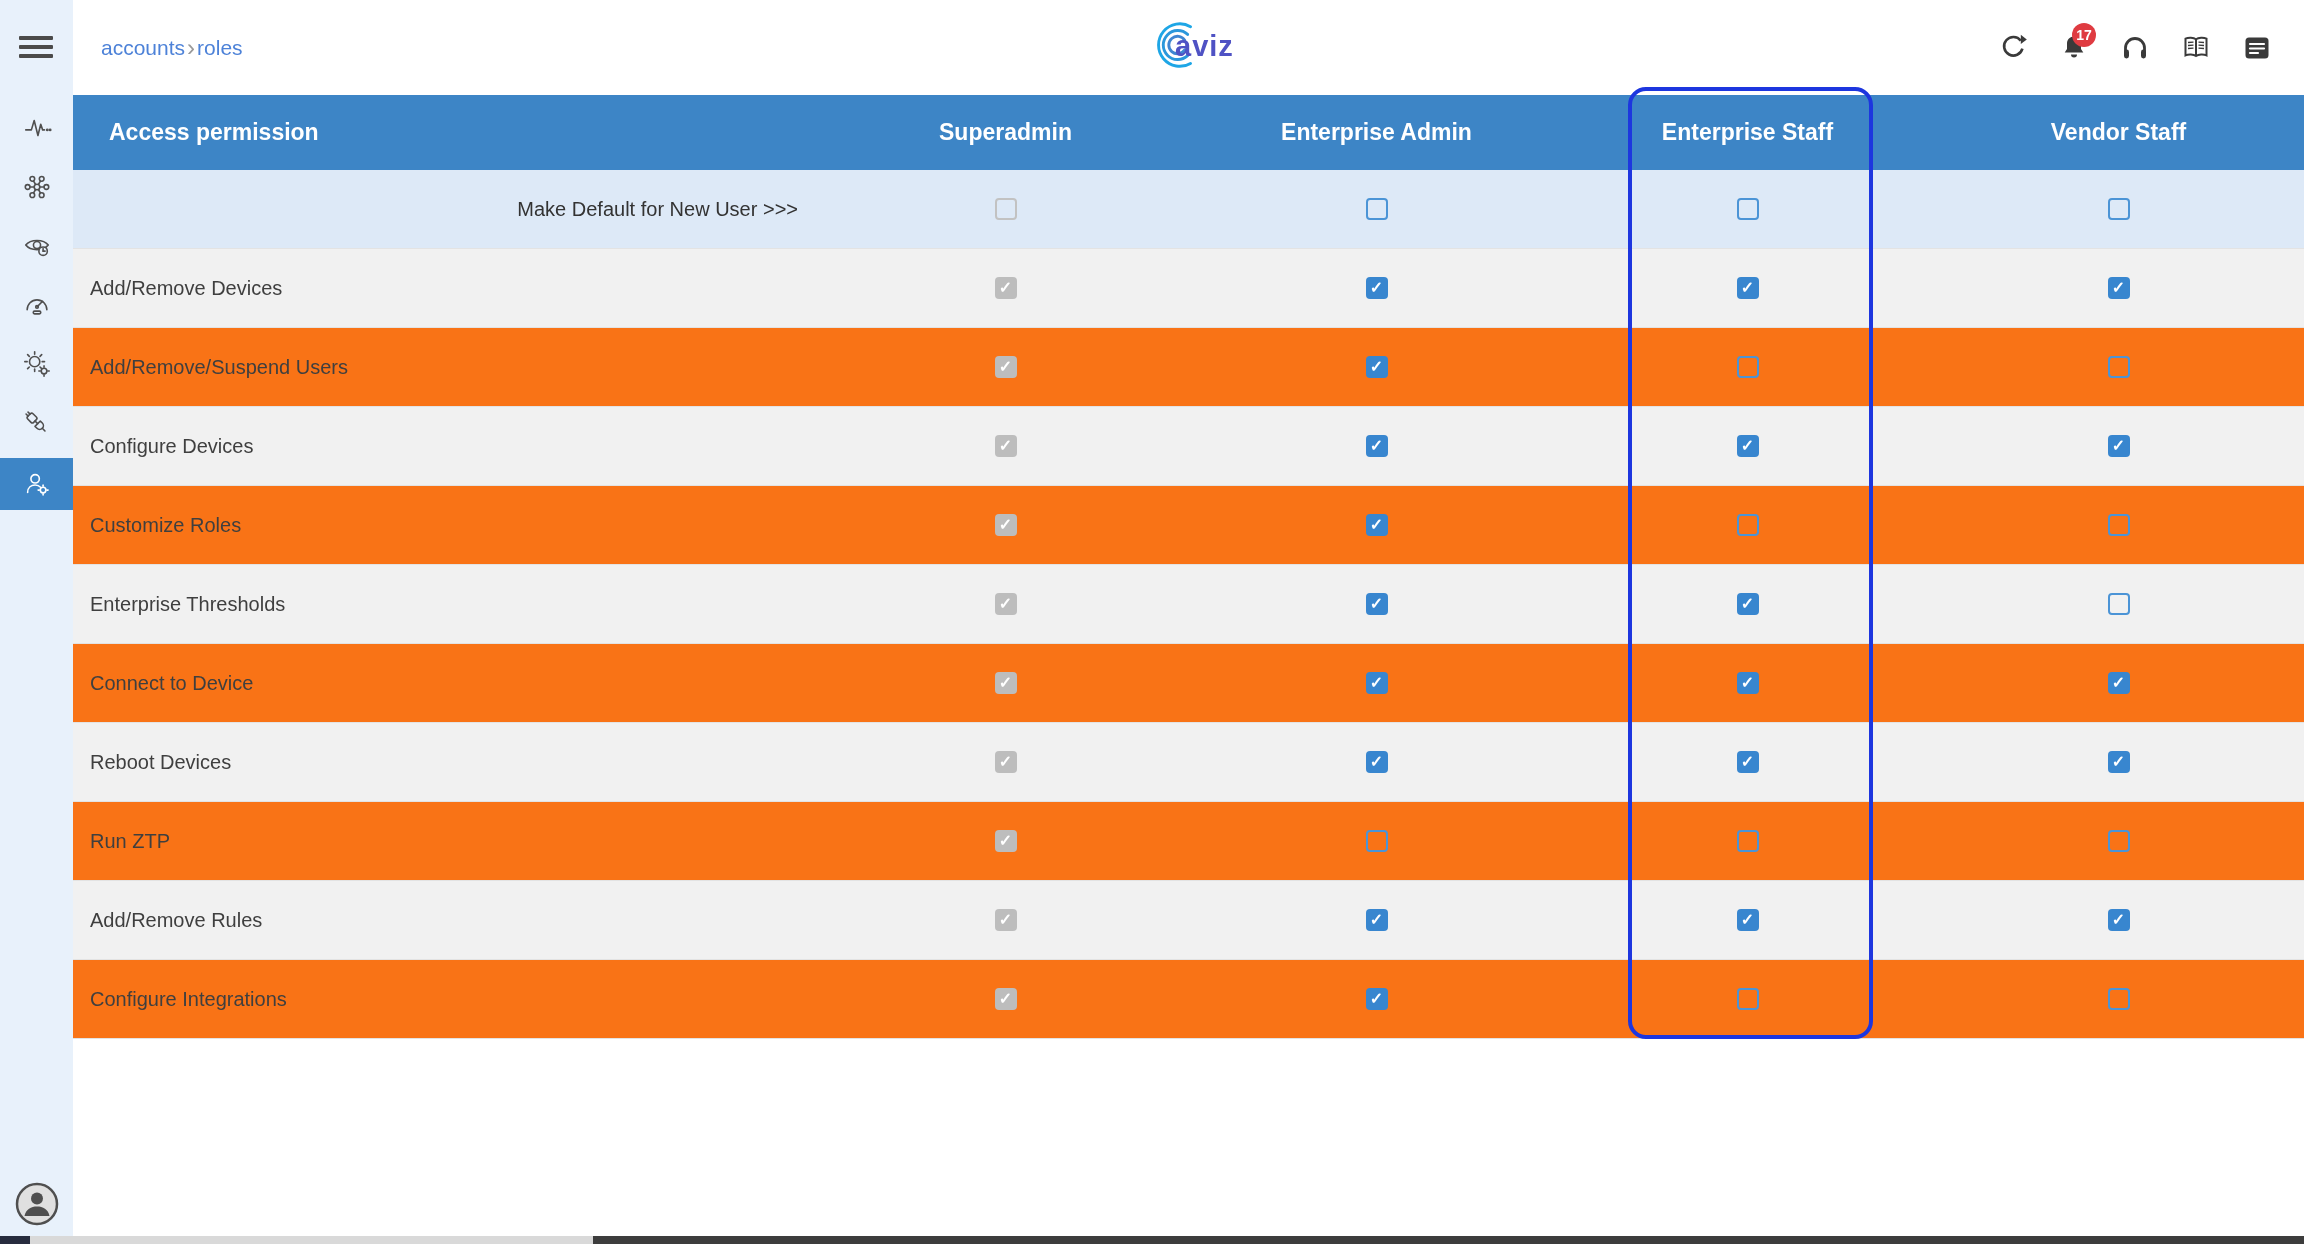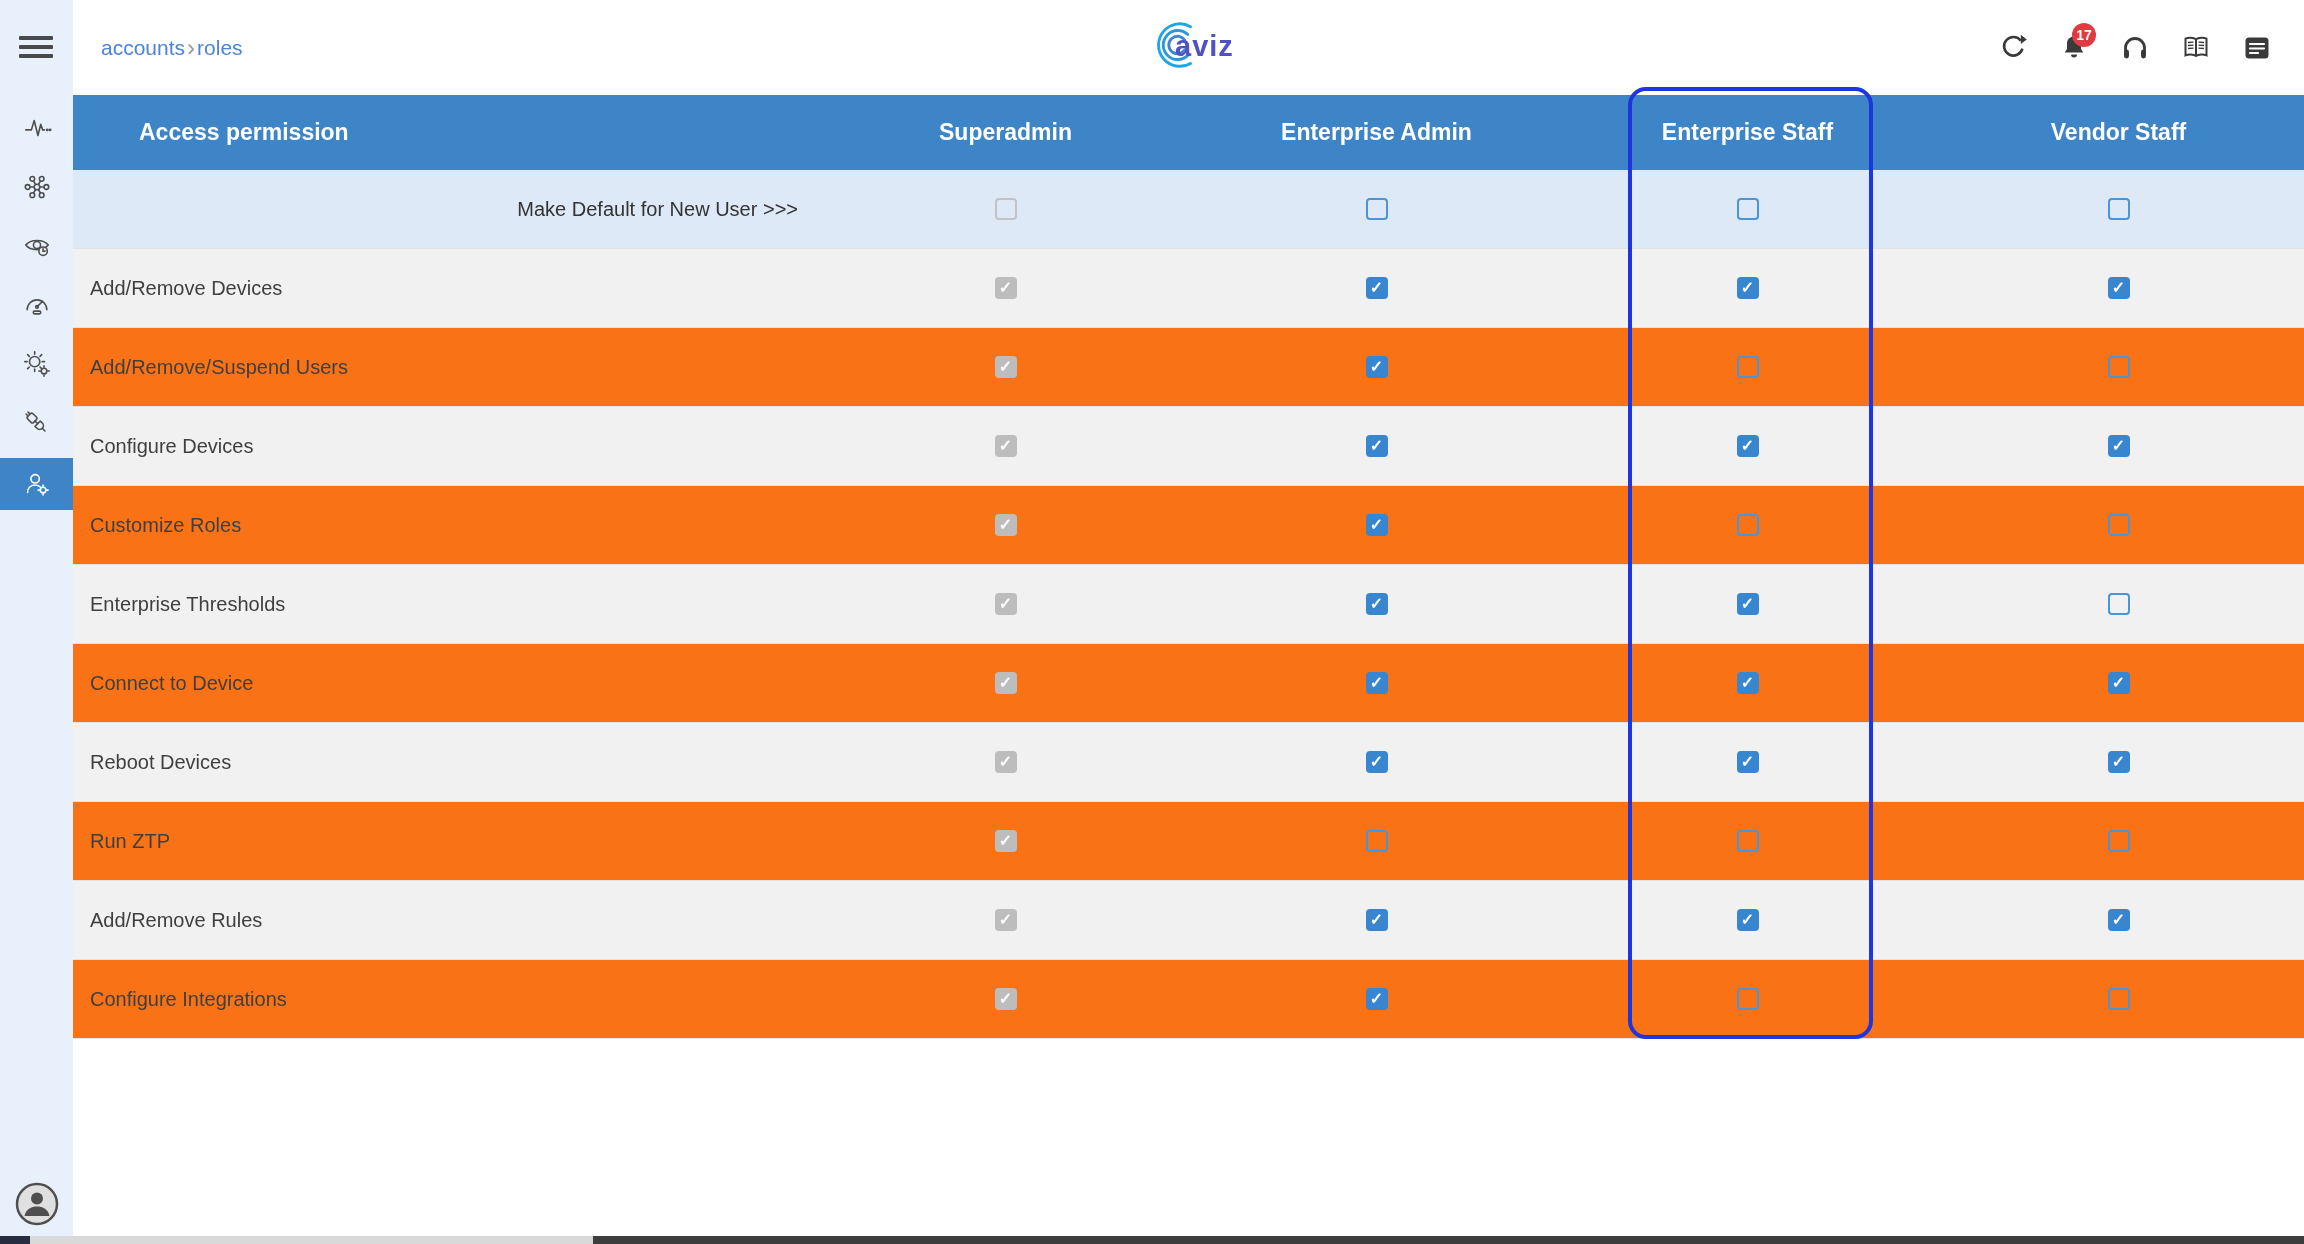--- a/index.html
+++ b/index.html
@@ -29,21 +29,21 @@
   .tb-icon{position:relative;width:30px;height:30px;cursor:pointer;}
   .badge{position:absolute;top:-10px;left:13px;min-width:24px;height:24px;padding:0 4px;border-radius:13px;
     background:#df3b41;color:#ffffff;font-size:14px;font-weight:bold;display:flex;align-items:center;
     justify-content:center;box-sizing:border-box;}
 
   
   .table{position:absolute;left:73px;top:95px;width:2231px;}
   .thead{display:grid;grid-template-columns:747px 371px 371px 371px 371px;height:75px;background:#3d85c6;
     color:#fff;font-weight:bold;font-size:23px;align-items:center;}
   .th{text-align:center;}
-  .th.first{text-align:left;padding-left:36px;margin-left:30px;}
+  .th.first{text-align:left;padding-left:36px;}
   .trow{display:grid;grid-template-columns:747px 371px 371px 371px 371px;height:79px;align-items:center;
     background:#f97316;border-bottom:1px solid #e3e3e3;box-sizing:border-box;}
   .trow.stripe{background:#f1f1f1;}
   .trow.default{background:#dde9f7;}
   .tlabel{font-size:20px;color:#3f3f3f;padding-left:17px;}
   .trow.default .tlabel{text-align:right;padding-right:22px;padding-left:0;color:#333;}
   .cell{display:flex;justify-content:center;}
 
   
   .cb{width:22px;height:22px;border-radius:4px;box-sizing:border-box;display:flex;align-items:center;

